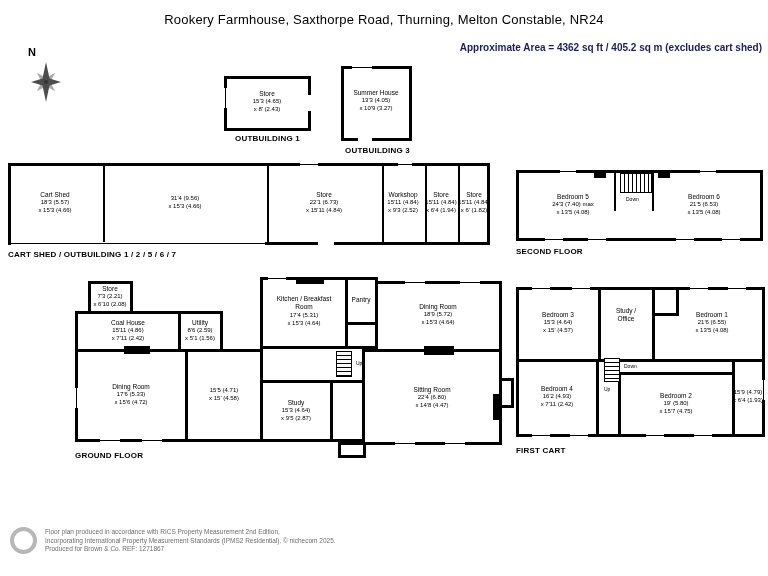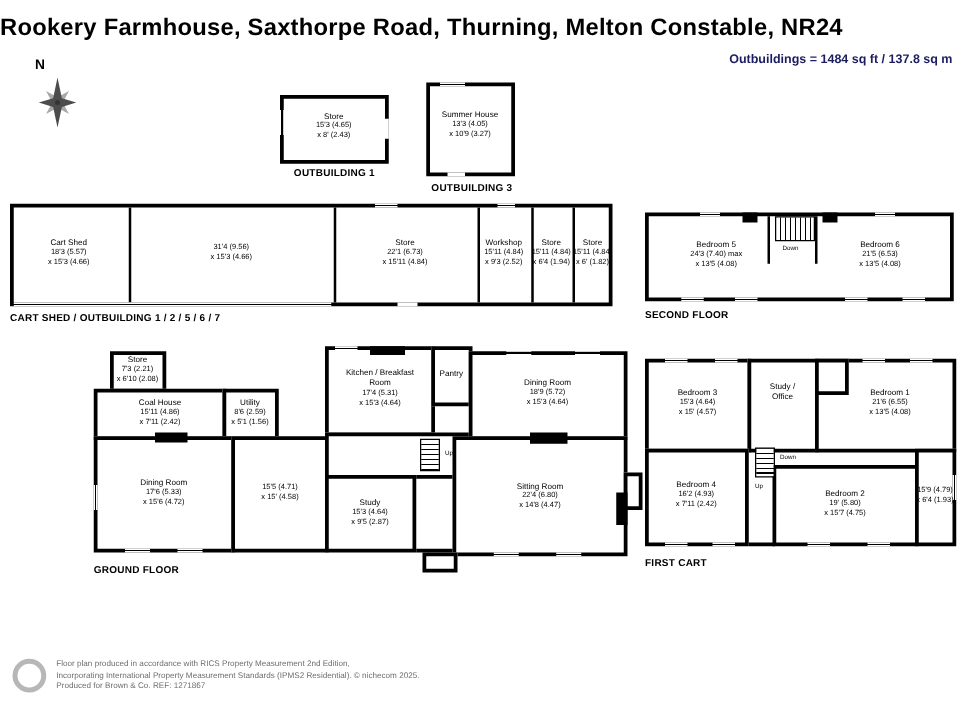--- a/index.html
+++ b/index.html
@@ -1,22 +1,22 @@
 <!DOCTYPE html>
 <html><head>
 <meta charset="utf-8">
 <style>
   * { margin:0; padding:0; box-sizing:border-box; }
   html,body { background:#fff; }
   #page {
     position:relative; width:768px; height:576px; background:#fff;
     font-family:"Liberation Sans","DejaVu Sans",sans-serif; color:#000; overflow:hidden;
   }
-  .title { position:absolute; top:12px; left:0; width:100%; text-align:left;
-           font-size:19px; font-weight:700; letter-spacing:.2px; }
+  .title { position:absolute; top:12px; left:0; width:100%; text-align:center;
+           font-size:13px; font-weight:400; letter-spacing:.2px; }
   .area  { position:absolute; top:41px; right:6px; text-align:right;
            font-size:10px; font-weight:700; color:#1c1c60; line-height:13px; }
   .disclaimer { margin-top:8px; font-size:7.5px; font-weight:400; color:#222; }
 
   .compass { position:absolute; left:20px; top:46px; width:52px; text-align:center; }
   .compass-n { font-size:11px; font-weight:700; text-align:left; padding-left:8px; }
 
   .box   { position:absolute; border:3px solid #000; background:#fff; }
   .wallv { position:absolute; width:2px; background:#000; }
   .wallh { position:absolute; height:3px; background:#000; }
@@ -45,21 +45,21 @@
                  border:4px solid #b7b7b7; border-radius:50%; }
   .footer { position:absolute; left:45px; top:528px; font-size:6.5px; color:#6e6e6e; line-height:8.5px; }
 </style>
 </head>
 <body>
 
 <div id="page">
 
   <div class="title">Rookery Farmhouse, Saxthorpe Road, Thurning, Melton Constable, NR24</div>
   <div class="area">
-    <div>Outbuildings = 1484 sq ft / 137.8 sq m</div>
+    <div>Approximate Area = 4362 sq ft / 405.2 sq m (excludes cart shed)</div>
   </div>
 
   <div class="compass">
     <div class="compass-n">N</div>
     <svg width="52" height="48" viewBox="0 0 52 48">
       <g transform="translate(26,24)">
         <polygon points="0,-13 3,-3 13,0 3,3 0,13 -3,3 -13,0 -3,-3" fill="#a9a9a9" transform="rotate(45)"></polygon>
         <polygon points="0,-20 3.5,-3.5 15,0 3.5,3.5 0,20 -3.5,3.5 -15,0 -3.5,-3.5" fill="#4c4c4c"></polygon>
         <circle r="2" fill="#333"></circle>
       </g>

